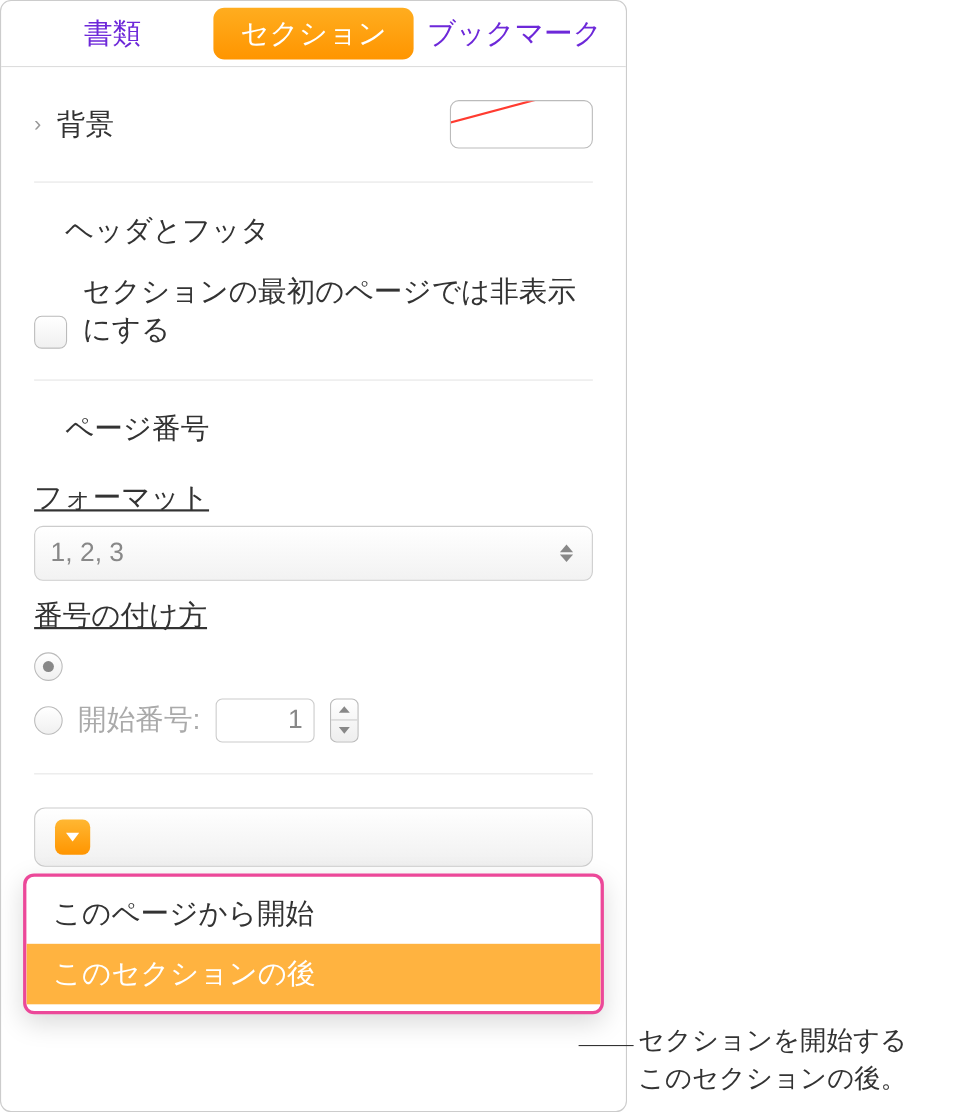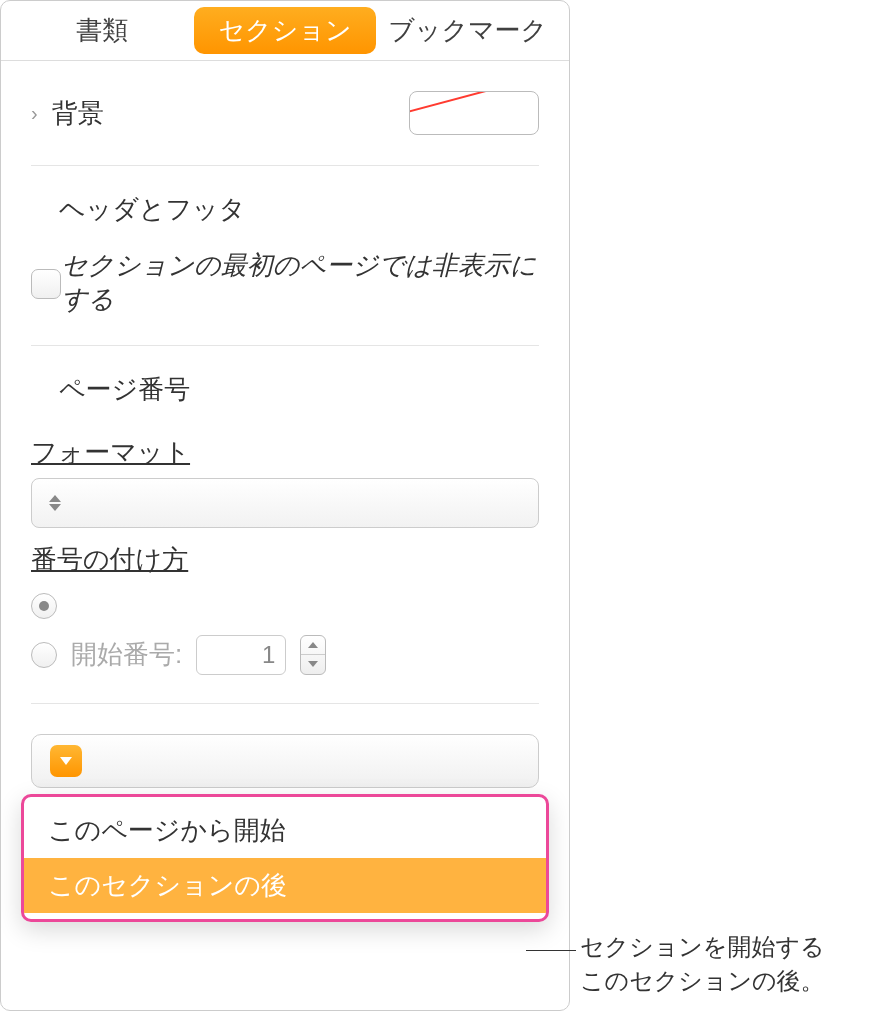--- a/index.html
+++ b/index.html
@@ -25,21 +25,21 @@
     height: 60px;
     align-items: center;
     border-bottom: 1px solid #ddd;
     padding: 0 10px;
     gap: 0;
   }
   .tab {
     flex: 1;
     text-align: center;
     font-size: 26px;
-    color: #404040;
+    color: #6d28d9;
     padding: 6px 0;
     cursor: pointer;
   }
   .tab.active {
     background: #f7a400;
     background: linear-gradient(#ffad1f, #ff9500);
     color: #fff;
     border-radius: 10px;
   }
 
@@ -90,23 +90,23 @@
     font-size: 26px;
     color: #333;
     padding: 26px 0 14px 0;
     font-weight: 400;
     margin-left: 28px;
   }
 
   
   .check-row {
     display: flex;
-    align-items: center;
+    align-items: flex-end;
     padding: 8px 0;
-    font-style: italic;
+    gap: 14px;
   }
   .checkbox {
     width: 30px;
     height: 30px;
     border: 1px solid #bbb;
     border-radius: 7px;
     background: linear-gradient(#fff,#f0f0f0);
     flex-shrink: 0;
     margin-top: 2px;
     display: flex;
@@ -341,20 +341,21 @@
       <div class="check-label">セクションの最初のページでは非表示にする</div>
     </div>
 
 
     <div class="hr"></div>
 
     <div class="section-heading">ページ番号</div>
 
     <div class="sub-label">フォーマット</div>
     <div class="popup">
+      <span class="popup-text">1, 2, 3</span>
       <span class="popup-arrows">
         <span class="up"></span>
           <span class="down"></span>
       </span>
     </div>
 
     <div class="sub-label">番号の付け方</div>
 
     <div class="radio-row">
       <div class="radio selected"></div>

